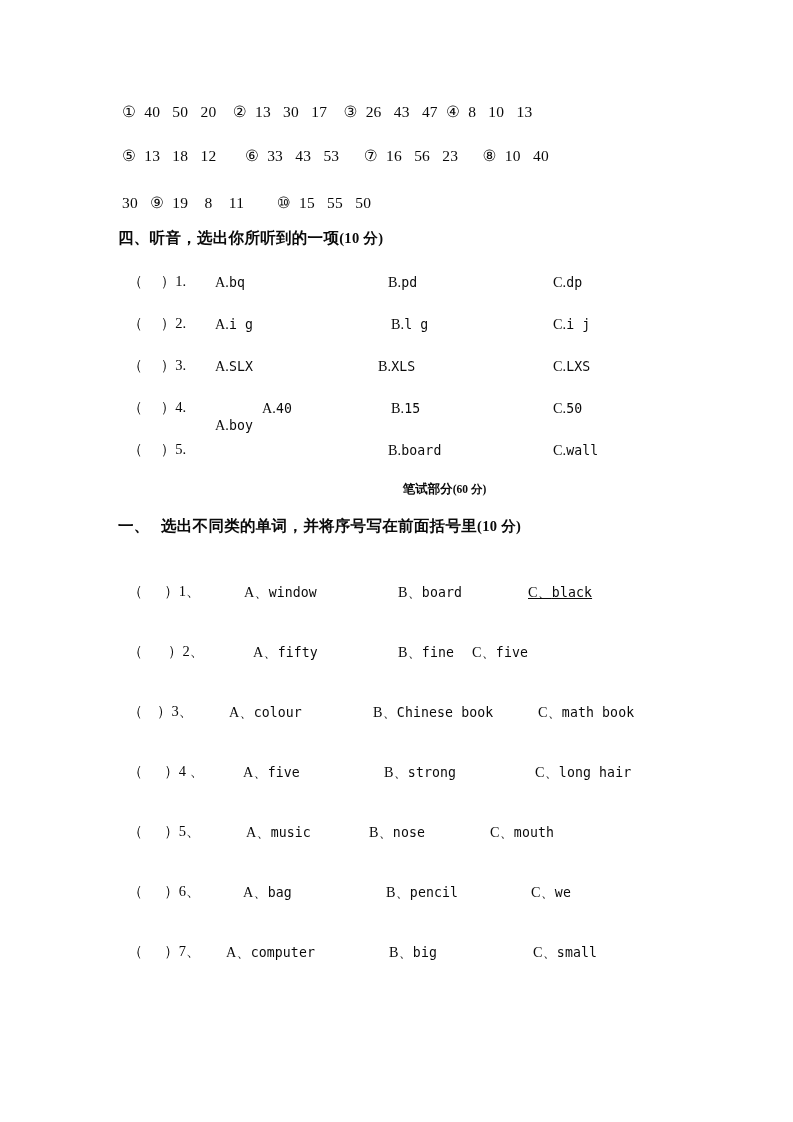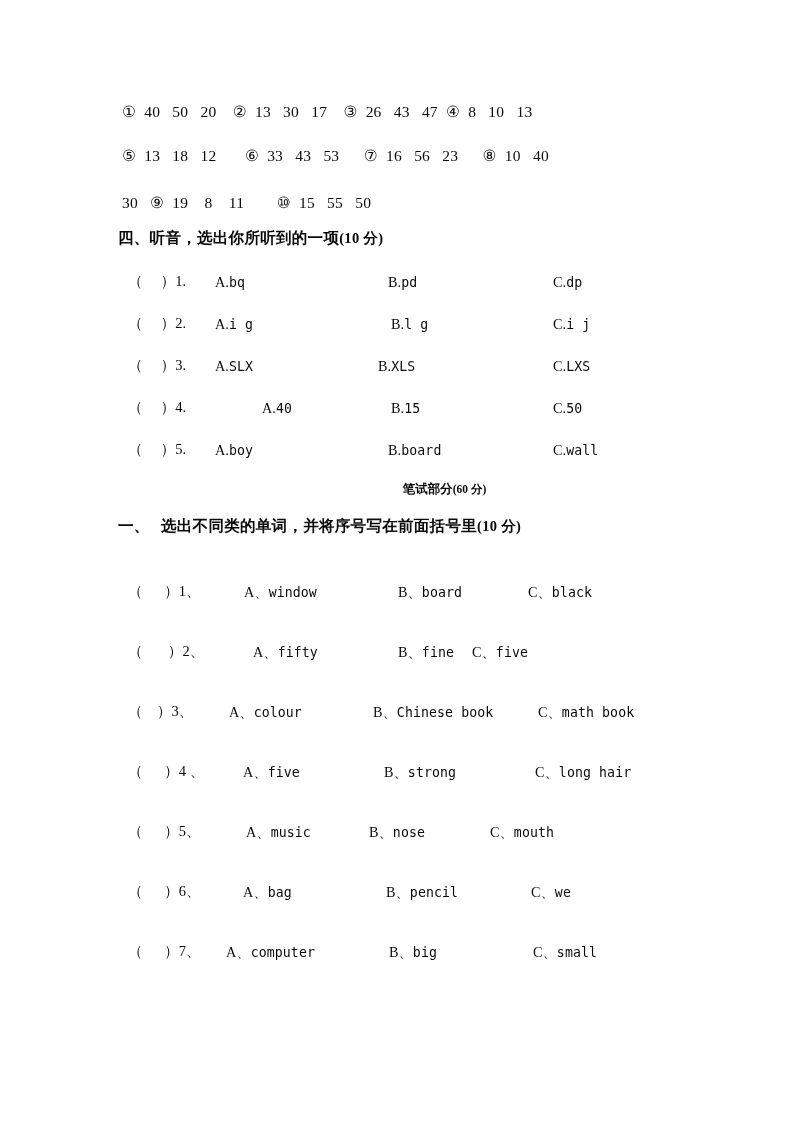--- a/index.html
+++ b/index.html
@@ -117,32 +117,32 @@
   <div class="cell" style="left:215px; top:359px;"><span class="lbl">A.</span><span>SLX</span></div>
   <div class="cell" style="left:378px; top:359px;"><span class="lbl">B.</span><span>XLS</span></div>
   <div class="cell" style="left:525px; top:359px;margin-left:28px;"><span class="lbl">C.</span><span>LXS</span></div>
 
   <div class="qrow" style="left:128px; top:400px;"><span class="lead">（     ）</span><span class="lead">4.</span></div>
   <div class="cell" style="left:215px; top:401px;margin-left:47px;"><span class="lbl">A.</span><span>40</span></div>
   <div class="cell" style="left:391px; top:401px;"><span class="lbl">B.</span><span>15</span></div>
   <div class="cell" style="left:553px; top:401px;"><span class="lbl">C.</span><span>50</span></div>
 
   <div class="qrow" style="left:128px; top:442px;"><span class="lead">（     ）</span><span class="lead">5.</span></div>
-  <div class="cell" style="left:215px; top:443px;"><span class="lbl">A.</span><span>boy</span></div>
+  <div class="cell" style="left:215px; top:418px;"><span class="lbl">A.</span><span>boy</span></div>
   <div class="cell" style="left:388px; top:443px;"><span class="lbl">B.</span><span>board</span></div>
   <div class="cell" style="left:553px; top:443px;"><span class="lbl">C.</span><span>wall</span></div>
 
   <div class="part-heading" style="top:483px;"><span>笔试部分</span><span class="score">(60 分)</span></div>
 
   <div class="sec-heading" style="left:118px; top:519px;"><span>一、  选出不同类的单词，并将序号写在前面括号里</span><span class="score">(10 分)</span></div>
 
   <div class="qrow" style="left:128px; top:584px;"><span class="lead">（      ）</span><span class="lead">1、</span></div>
   <div class="cell" style="left:244px; top:585px;text-align:center;"><span class="lbl">A、</span><span>window</span></div>
   <div class="cell" style="left:398px; top:585px;"><span class="lbl">B、</span><span>board</span></div>
-  <div class="cell" style="left:528px; top:585px;"><span class="lbl">C、</span><span>black</span></div>
+  <div class="cell" style="left:528px; top:585px;text-decoration:underline;"><span class="lbl">C、</span><span>black</span></div>
 
   <div class="qrow" style="left:128px; top:644px;"><span class="lead">（       ）</span><span class="lead">2、</span></div>
   <div class="cell" style="left:253px; top:645px;"><span class="lbl">A、</span><span>fifty</span></div>
   <div class="cell" style="left:398px; top:645px;"><span class="lbl">B、</span><span>fine</span></div>
   <div class="cell" style="left:472px; top:645px;"><span class="lbl">C、</span><span>five</span></div>
 
   <div class="qrow" style="left:128px; top:704px;"><span class="lead">（    ）</span><span class="lead">3、</span></div>
   <div class="cell" style="left:229px; top:705px;"><span class="lbl">A、</span><span>colour</span></div>
   <div class="cell" style="left:373px; top:705px;"><span class="lbl">B、</span><span>Chinese book</span></div>
   <div class="cell" style="left:538px; top:705px;"><span class="lbl">C、</span><span>math book</span></div>

